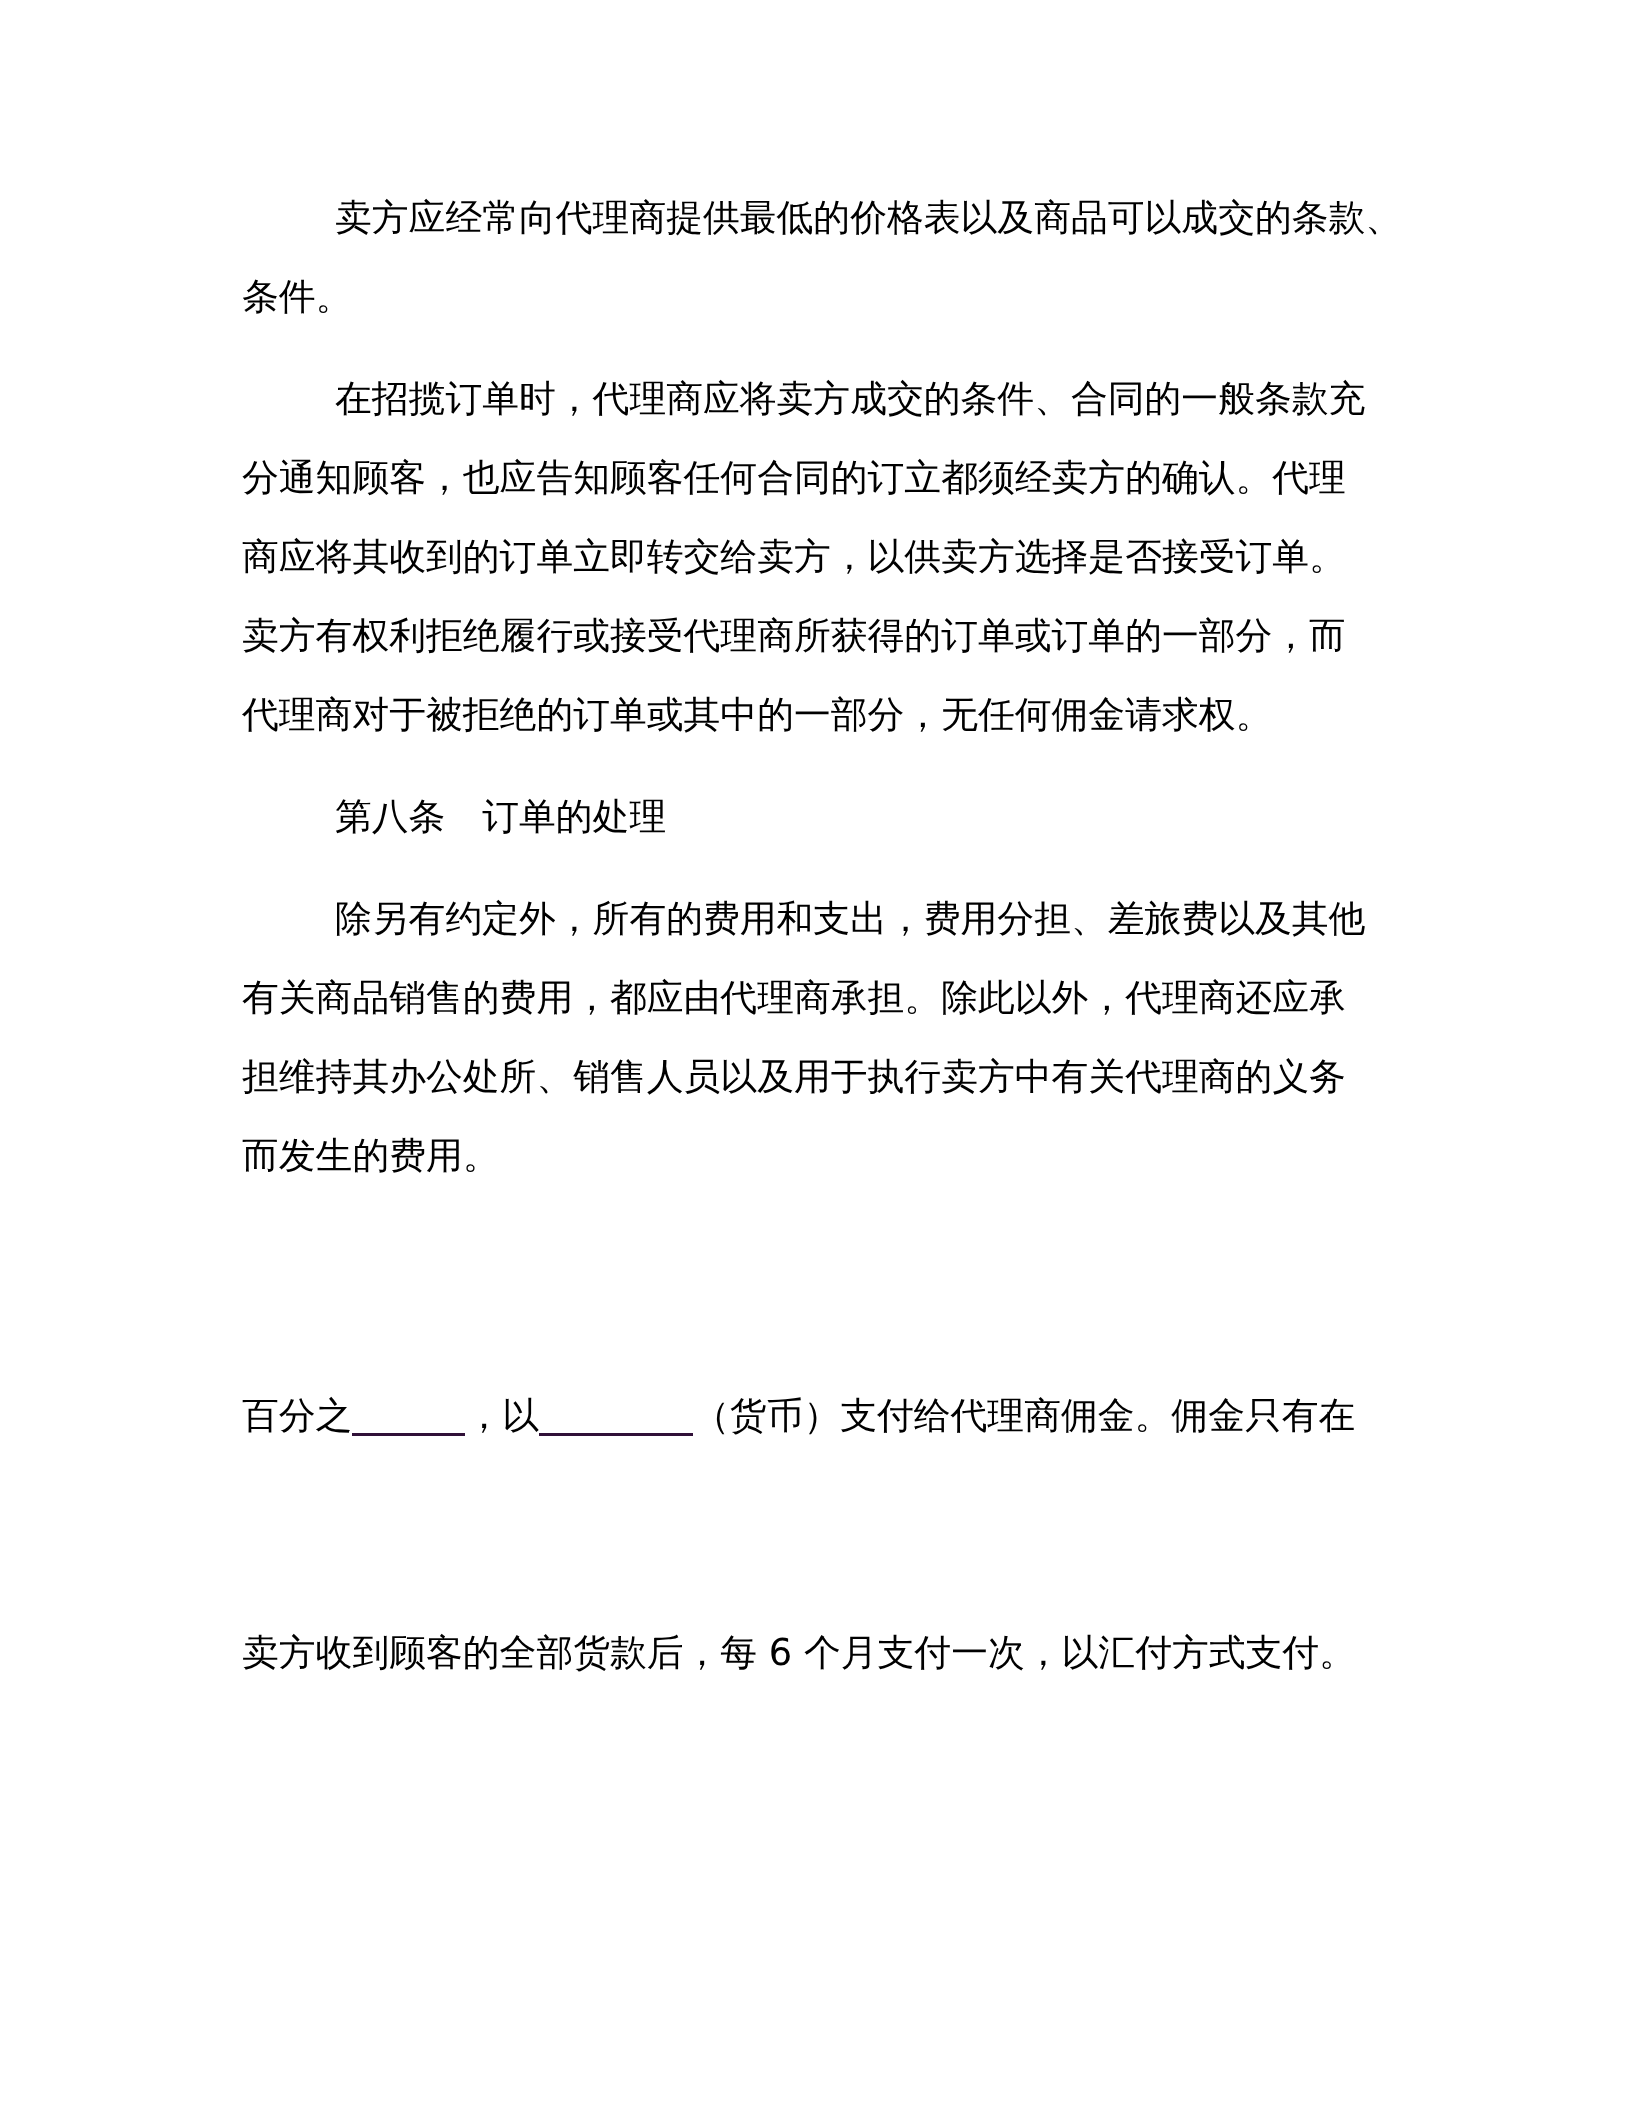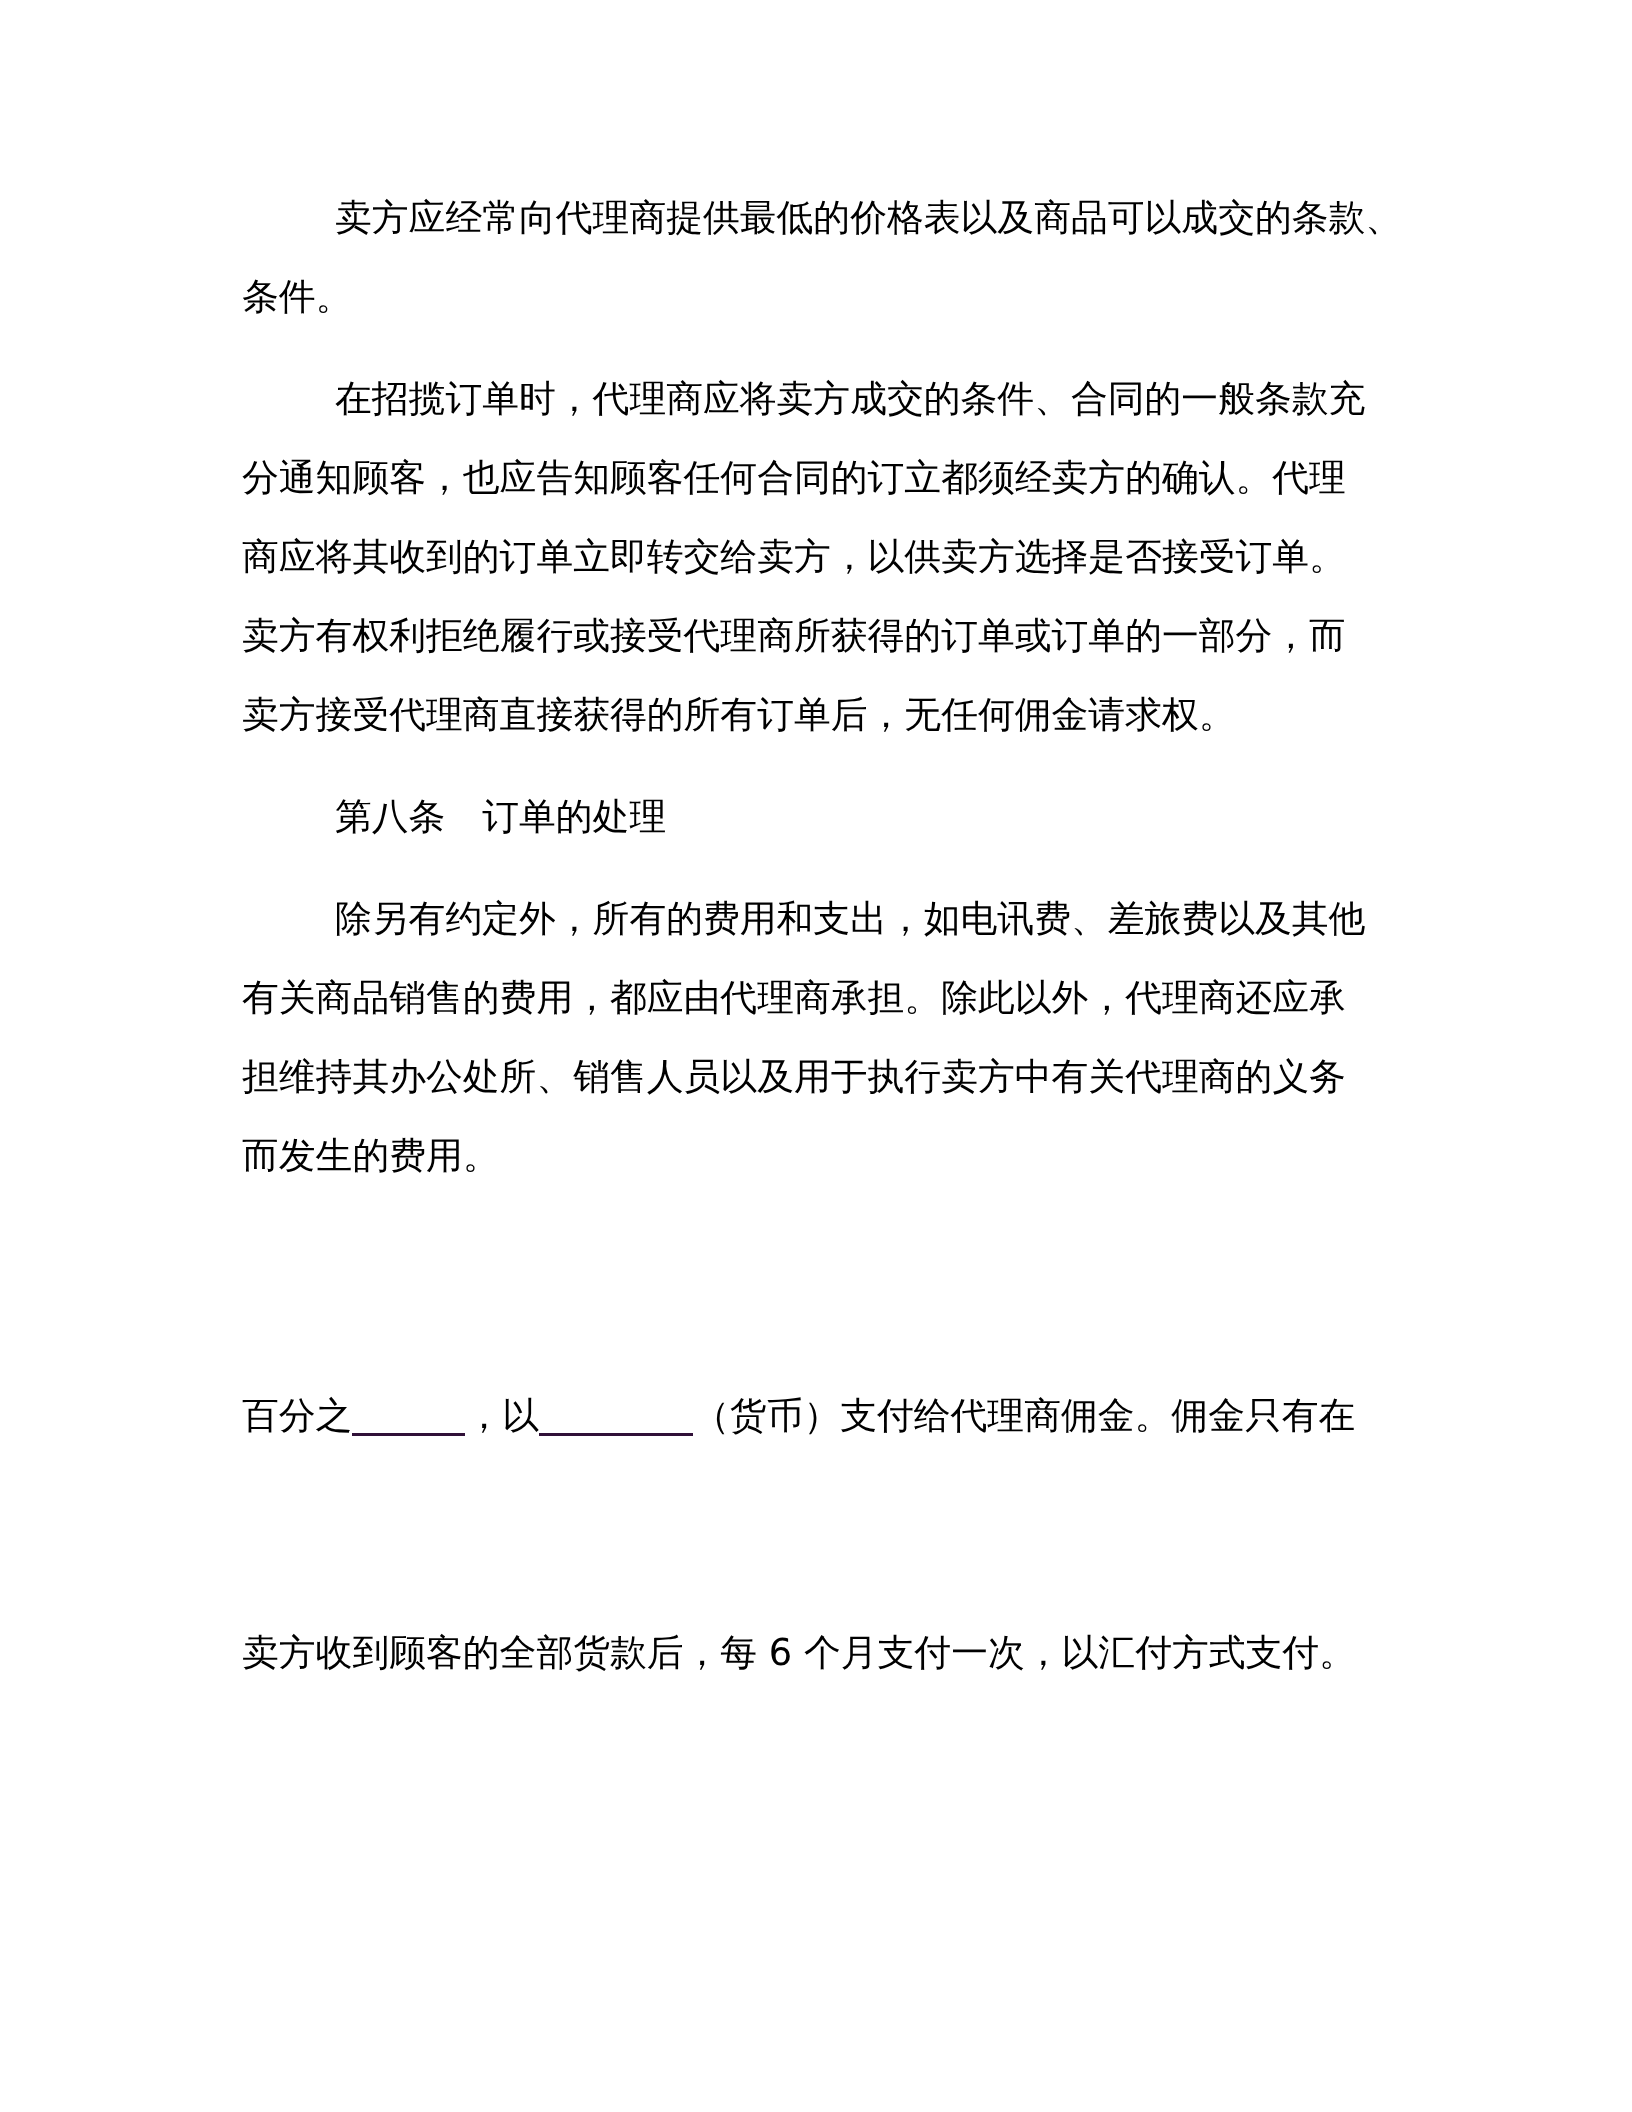--- a/index.html
+++ b/index.html
@@ -65,25 +65,25 @@
   <div class="content">
 
     <div class="para">卖方应经常向代理商提供最低的价格表以及商品可以成交的条款、
 条件。</div>
 
 
     <div class="para">在招揽订单时，代理商应将卖方成交的条件、合同的一般条款充
 分通知顾客，也应告知顾客任何合同的订立都须经卖方的确认。代理
 商应将其收到的订单立即转交给卖方，以供卖方选择是否接受订单。
 卖方有权利拒绝履行或接受代理商所获得的订单或订单的一部分，而
-卖方接受代理商直接获得的所有订单后，无任何佣金请求权。</div>
+代理商对于被拒绝的订单或其中的一部分，无任何佣金请求权。</div>
 
     <div class="para heading">第八条　订单的处理</div>
 
-    <div class="para">除另有约定外，所有的费用和支出，如电讯费、差旅费以及其他
+    <div class="para">除另有约定外，所有的费用和支出，费用分担、差旅费以及其他
 有关商品销售的费用，都应由代理商承担。除此以外，代理商还应承
 担维持其办公处所、销售人员以及用于执行卖方中有关代理商的义务
 而发生的费用。</div>
 
 
     <div class="para composed">
       <div class="line"><span>百分之</span><span class="blank blank-percent"></span><span>，以</span><span class="blank blank-currency"></span><span>（货币）支付给代理商佣金。佣金只有在</span></div>
       <div class="line">卖方收到顾客的全部货款后，每 6 个月支付一次，以汇付方式支付。</div>
     </div>
 

